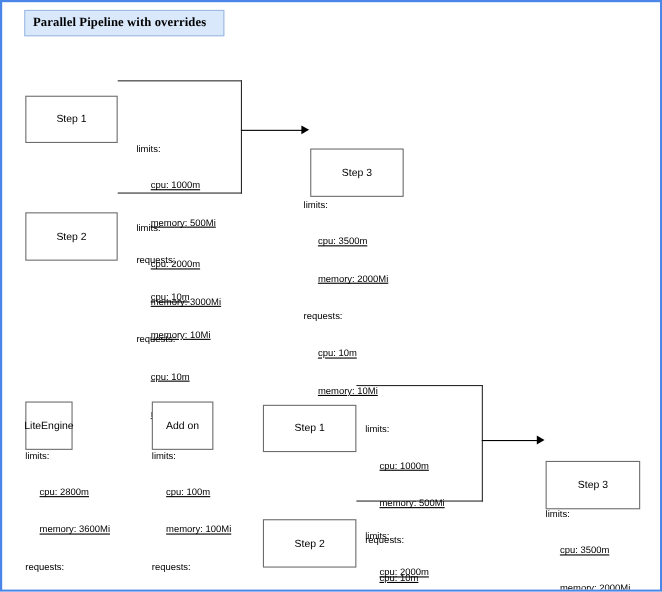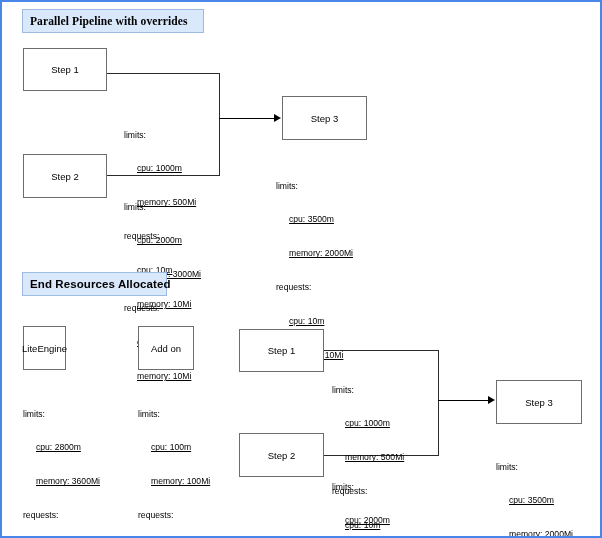--- a/index.html
+++ b/index.html
@@ -39,20 +39,21 @@
     background: #ffffff;
     border: 1px solid #6d6d6d;
     box-sizing: border-box;
     display: flex;
     align-items: center;
     justify-content: center;
     text-align: center;
     font-size: 9.5px;
     line-height: 13px;
     color: #000000;
+    margin-top: 39px;
   }
   
   .spec {
     position: absolute;
     font-size: 8.6px;
     line-height: 11.3px;
     white-space: pre;
     color: #000000;
   }
   .spec .ind {
@@ -125,23 +126,20 @@
 
   <div class="spec" style="left:274px; top:156px;">
     <span class="hd">limits:</span>
     <span class="ind">cpu: 3500m</span>
     <span class="ind">memory: 2000Mi</span>
     <span class="hd">requests:</span>
     <span class="ind">cpu: 10m</span>
     <span class="ind">memory: 10Mi</span>
   </div>
 
-  <div class="section-title" style="left:20px; top:270px; width:145px; height:24px;">
-    <span>End Resources Allocated</span>
-  </div>
 
   <div class="node" style="left:21px; top:324px; width:43px; height:44px; flex-direction:row;">
     <span>Lite</span>
     <span>Engine</span>
   </div>
 
   <div class="node" style="left:136px; top:324px; width:56px; height:44px;">
     <span>Add on</span>
   </div>
 

